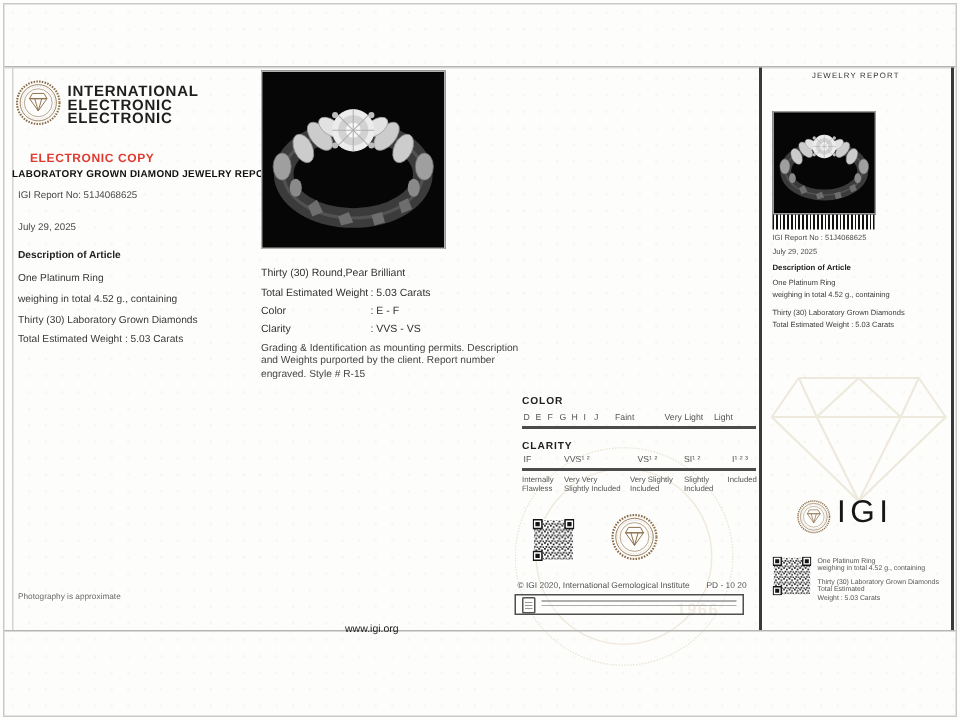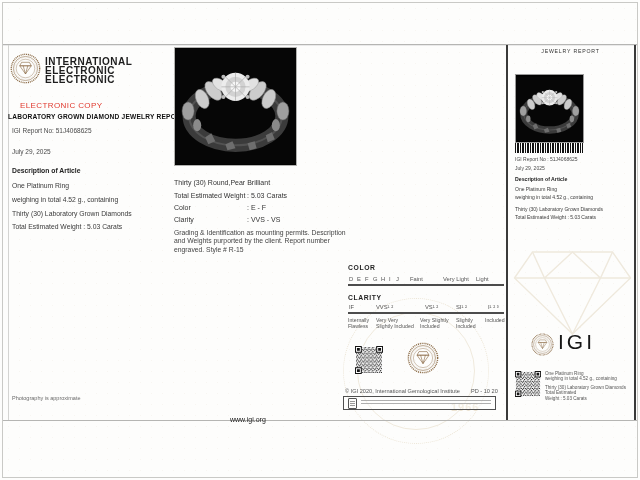--- a/index.html
+++ b/index.html
@@ -13,21 +13,21 @@
   .line-top{left:3px;right:3px;top:44px;height:1px;background:#b5b5b3;box-shadow:0 1px 0 #eaeaea;}
   .line-bottom{left:3px;right:3px;top:420px;height:1px;background:#b5b5b3;}
   .line-left{left:8px;top:45px;width:1px;height:375px;background:#d4d4d2;}
   .cut{top:45px;width:2px;height:375px;background:#3a3a3a;}
   .cut-left{left:506px;} .cut-right{left:634px;}
   
   .seal{color:#8a6a45;}
   .logo-main{left:10px;top:53px;width:31px;height:31px;}
   .inst-name{left:45px;top:57px;font-size:10px;font-weight:bold;letter-spacing:.5px;
              line-height:9px;color:#1e1e1e;}
-  .electronic{left:20px;top:101px;font-size:8px;font-weight:normal;letter-spacing:.4px;color:#e03a2f;}
+  .electronic{left:20px;top:101px;font-size:8px;font-weight:bold;letter-spacing:.4px;color:#e03a2f;}
   .report-type{left:8px;top:113px;font-size:6.6px;font-weight:bold;letter-spacing:.2px;color:#111;}
   .report-no{left:12px;top:127px;font-size:6.5px;color:#4a4a4a;}
   .report-date{left:12px;top:148px;font-size:6.5px;color:#4a4a4a;}
   .desc-title{left:12px;top:167px;font-size:6.8px;font-weight:bold;color:#222;}
   .article{left:12px;top:182px;font-size:6.8px;color:#3a3a3a;}
   .article div{height:13.8px;}
   .photo-note{left:12px;top:395px;font-size:5.5px;color:#6a6a6a;}
   
   .photo-main{left:174px;top:47px;width:121px;height:117px;background:#000;border:1px solid #b2b2b0;}
   .photo-main svg{display:block;width:100%;height:100%;}

